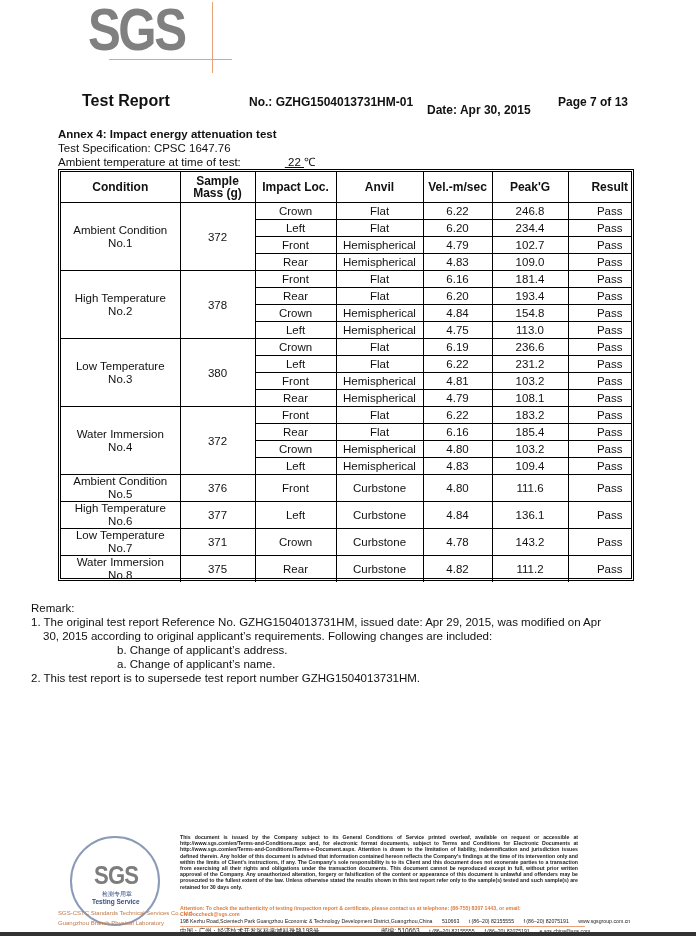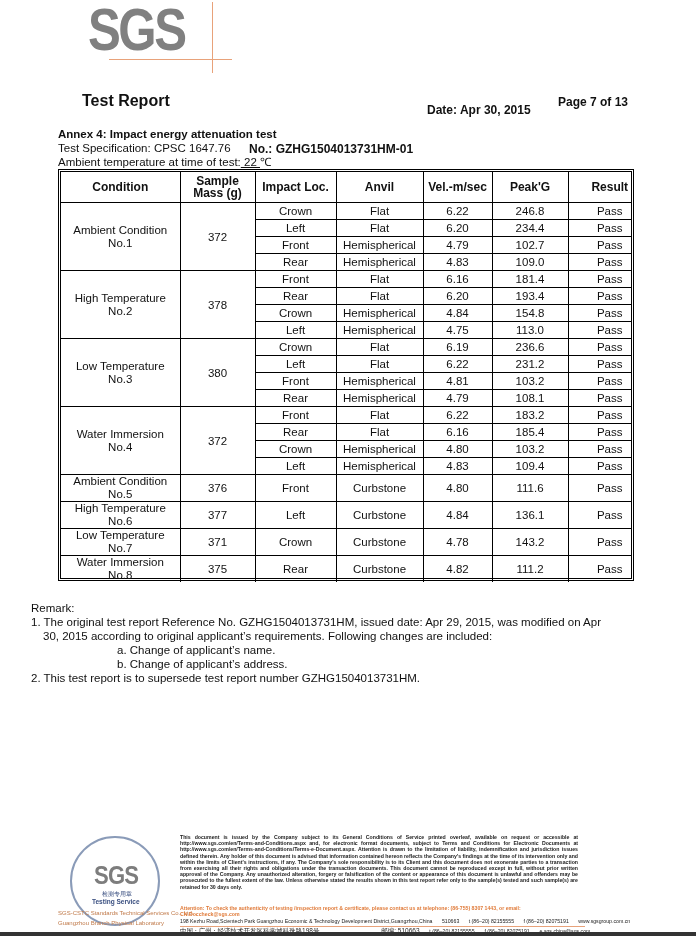--- a/index.html
+++ b/index.html
@@ -10,28 +10,28 @@
   .logo { position: absolute; left: 62px; top: 2px; width: 110px; height: 70px; }
   .logo-text { position: absolute; left: 26px; top: -4px; font-family: "Liberation Sans", sans-serif;
                font-weight: bold; font-size: 60px; letter-spacing: -3px; color: #808080;
                transform: scaleX(0.82); transform-origin: left top; line-height: 64px; }
   .logo-hline { position: absolute; left: 47px; top: 57px; width: 123px; height: 1px; background: #e8a27a; }
   .logo-vline { position: absolute; left: 150px; top: 0; width: 1px; height: 71px; background: #e8a27a; }
 
   
   .hdr { position: absolute; top: 92px; left: 0; width: 696px; height: 22px; }
   .hdr-title { position: absolute; left: 82px; top: 0; font-size: 16px; font-weight: bold; }
-  .hdr-no { position: absolute; left: 249px; top: 3px; font-size: 12px; font-weight: bold; margin-top: 47px; }
+  .hdr-no { position: absolute; left: 249px; top: 3px; font-size: 12px; font-weight: bold; }
   .hdr-date { position: absolute; left: 427px; top: 3px; font-size: 12px; font-weight: bold; margin-top: 8px; }
   .hdr-page { position: absolute; left: 558px; top: 3px; font-size: 12px; font-weight: bold; }
 
   
   .annex { position: absolute; left: 58px; top: 127px; font-size: 11.5px; line-height: 14px; }
   .annex-title { font-weight: bold; }
-  .temp-val { text-decoration: underline; }
+  .temp-val { text-decoration: underline; margin-left: 44px; }
 
   
   .tbl-wrap { position: absolute; left: 58px; top: 169px; width: 576px; height: 412px;
               border: 3px double #000; box-sizing: border-box; }
   table { border-collapse: collapse; width: 100%; height: 100%; table-layout: fixed; }
   th, td { border: 1px solid #000; text-align: center; font-size: 11.5px; padding: 0; line-height: 12px; }
   tr:first-child th { border-top: none; }
   tr th:first-child, tr td.cond { border-left: none; }
   tr th:last-child, tr td:last-child { border-right: none; padding-left: 20px; }
   tr:last-child td { border-bottom: none; }
@@ -282,22 +282,22 @@
         <td>Pass</td>
       </tr>
     </tbody>
   </table>
 </div>
 
 <div class="remark">
   <p>Remark:</p>
   <p>1. The original test report Reference No. GZHG1504013731HM, issued date: Apr 29, 2015, was modified on Apr</p>
   <p class="indent1">30, 2015 according to original applicant’s requirements. Following changes are included:</p>
+  <p class="indent2">b. Change of applicant’s address.</p>
   <p class="indent2">a. Change of applicant’s name.</p>
-  <p class="indent2">b. Change of applicant’s address.</p>
   <p>2. This test report is to supersede test report number GZHG1504013731HM.</p>
 </div>
 
 <div class="footer">
   <div class="stamp">
     <div class="stamp-circle"></div>
     <div class="stamp-sgs">SGS</div>
     <div class="stamp-cn">检测专用章</div>
     <div class="stamp-ts">Testing Service</div>
     <div class="stamp-line1">SGS-CSTC Standards Technical Services Co., Ltd.</div>

